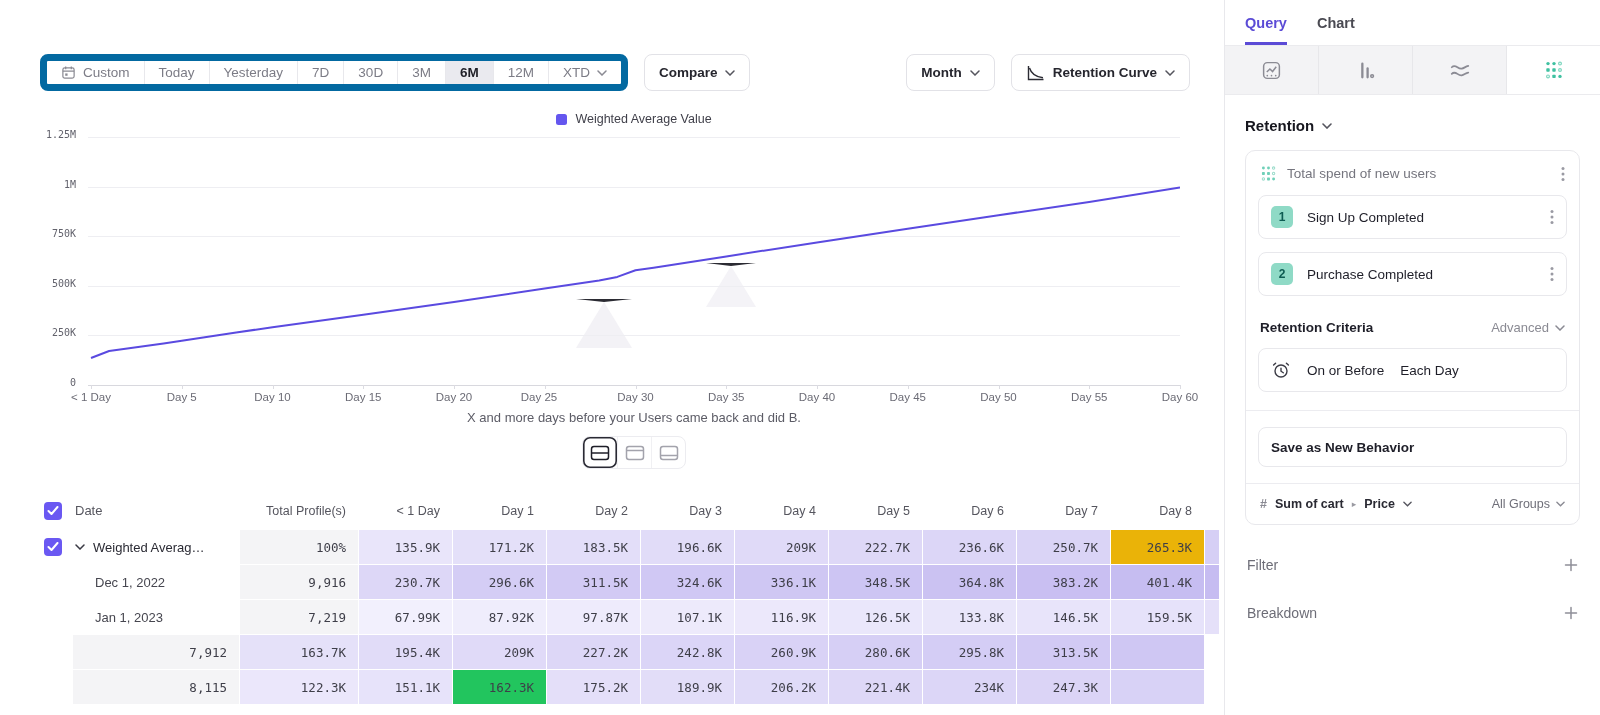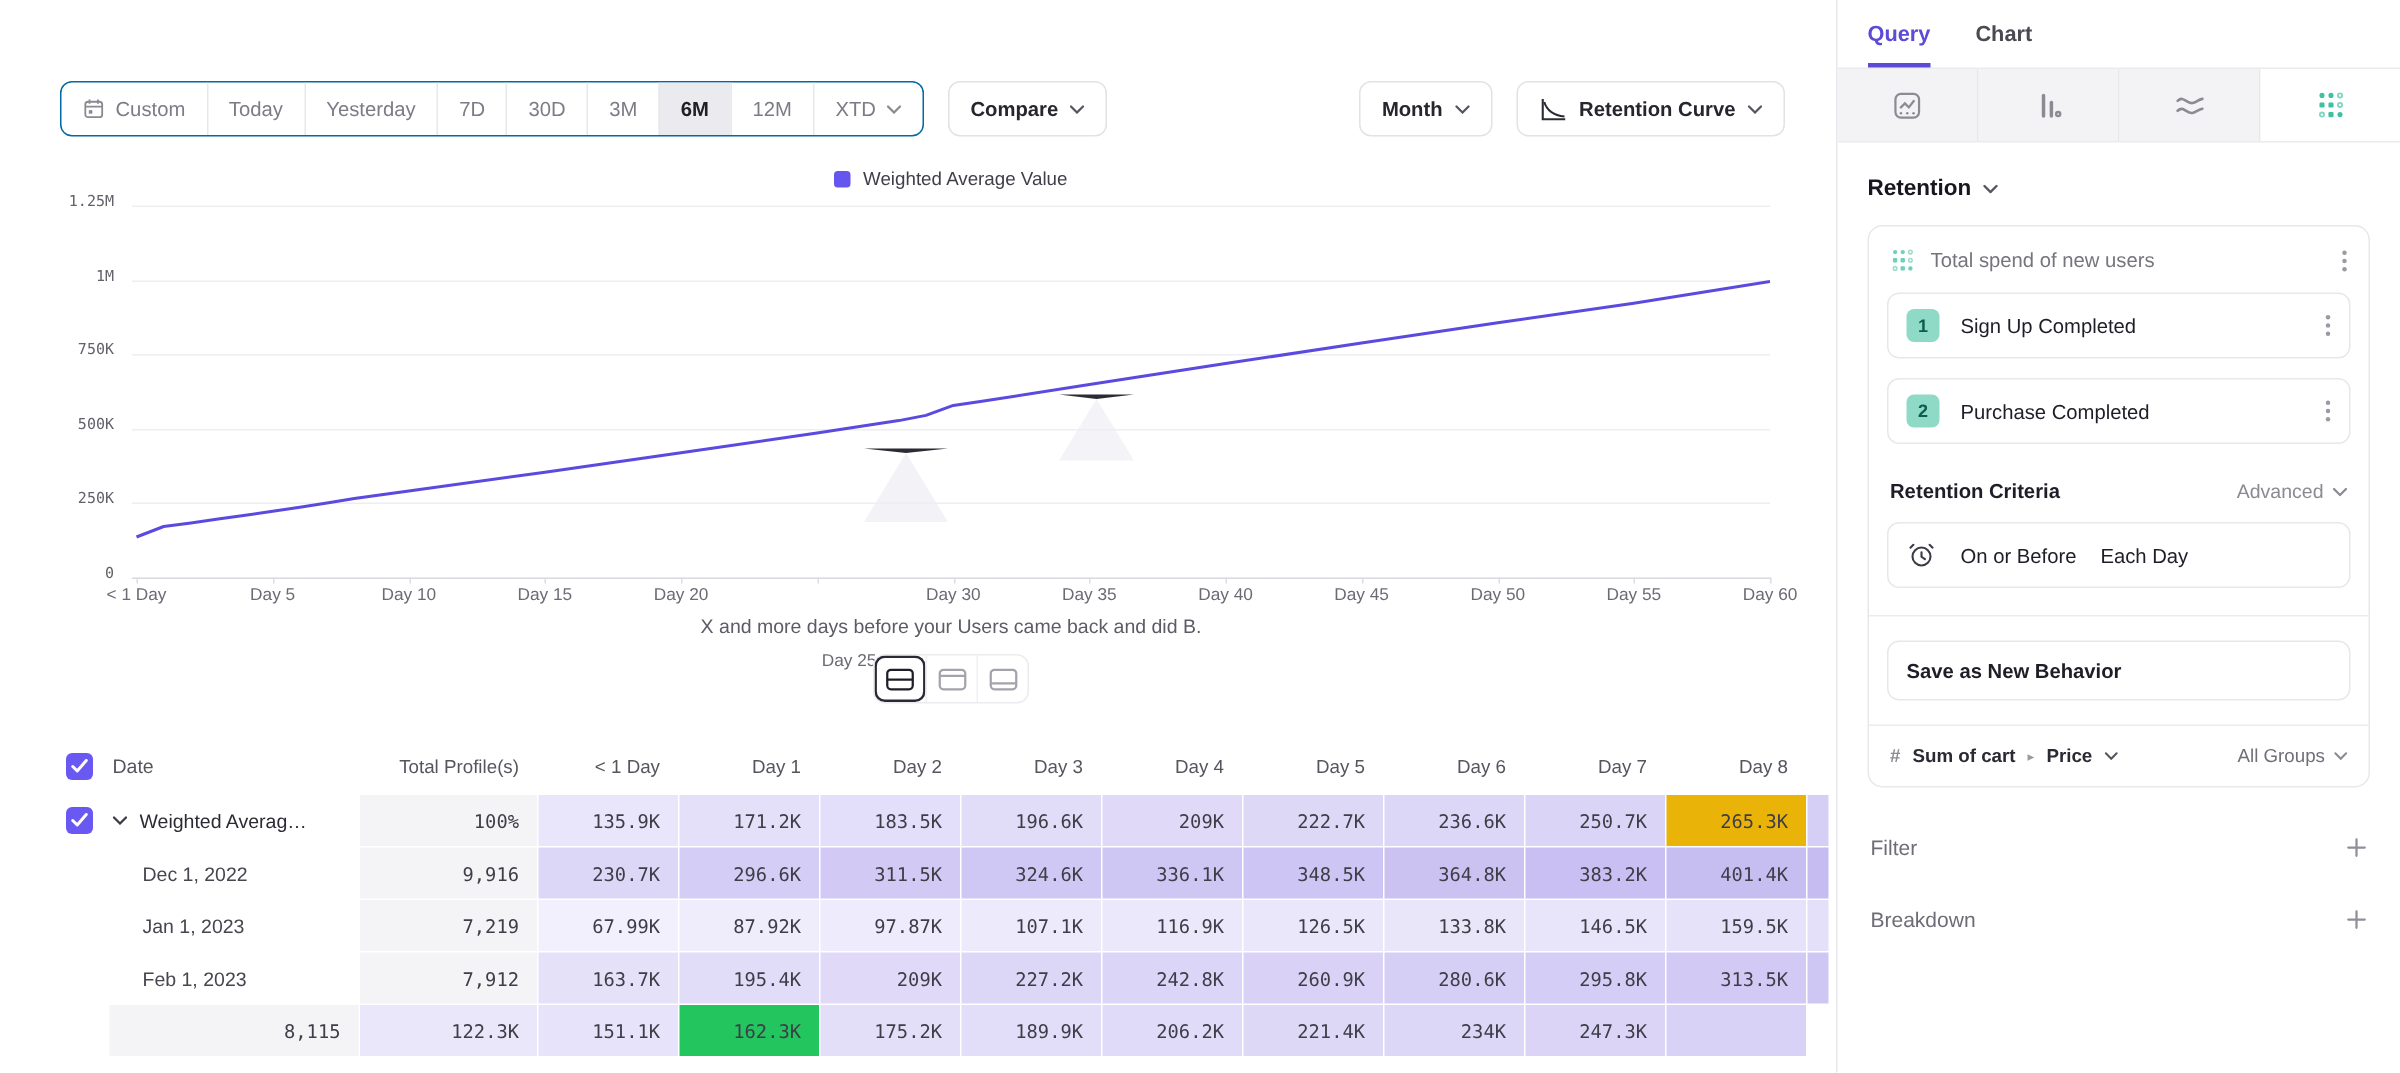--- a/index.html
+++ b/index.html
@@ -6,21 +6,21 @@
   html,body { width:1600px; height:715px; overflow:hidden; background:#fff;
     font-family:"Liberation Sans", sans-serif; color:#2b2b33; }
   .mono { font-family:"DejaVu Sans Mono", monospace; }
 
   .main { position:absolute; left:0; top:0; width:1224px; height:715px; background:#fff; }
 
   
   .toolbar { position:absolute; top:54px; left:40px; width:1150px; display:flex;
     justify-content:space-between; align-items:center; }
   .tb-left, .tb-right { display:flex; align-items:center; gap:16px; }
-  .seg-group { display:flex; border:1px solid #0369a1; border-radius:8px; overflow:hidden;
+  .seg-group { display:flex; border:7px solid #0369a1; border-radius:8px; overflow:hidden;
     height:37px; background:#fff; }
   .seg { display:flex; align-items:center; gap:7px; padding:0 14px; font-size:13.5px;
     color:#7c7c86; border-left:1px solid #e8e8ec; cursor:pointer; white-space:nowrap; }
   .seg:first-child { border-left:none; }
   .seg.active { background:#eaeaef; color:#1f1f27; font-weight:700; }
   .btn { display:flex; align-items:center; gap:8px; height:37px; padding:0 14px;
     border:1px solid #e2e2e7; border-radius:8px; background:#fff; font-size:13.5px;
     font-weight:600; color:#26262e; font-family:"Liberation Sans",sans-serif; cursor:pointer; }
   .chev { flex:none; }
 
@@ -211,21 +211,21 @@
       <div class="xlab" style="left: 51px;">&lt; 1 Day</div>
       <div class="xtick" style="left: 91px;"></div>
       <div class="xlab" style="left: 141.75px;">Day 5</div>
       <div class="xtick" style="left: 181.75px;"></div>
       <div class="xlab" style="left: 232.5px;">Day 10</div>
       <div class="xtick" style="left: 272.5px;"></div>
       <div class="xlab" style="left: 323.25px;">Day 15</div>
       <div class="xtick" style="left: 363.25px;"></div>
       <div class="xlab" style="left: 414px;">Day 20</div>
       <div class="xtick" style="left: 454px;"></div>
-      <div class="xlab" style="left: 526px; margin-top: 44px;">Day 25</div>
+      <div class="xlab" style="left: 499px;">Day 25</div>
       <div class="xtick" style="left: 544.75px;"></div>
       <div class="xlab" style="left: 595.5px;">Day 30</div>
       <div class="xtick" style="left: 635.5px;"></div>
       <div class="xlab" style="left: 686.25px;">Day 35</div>
       <div class="xtick" style="left: 726.25px;"></div>
       <div class="xlab" style="left: 777px;">Day 40</div>
       <div class="xtick" style="left: 817px;"></div>
       <div class="xlab" style="left: 867.75px;">Day 45</div>
       <div class="xtick" style="left: 907.75px;"></div>
       <div class="xlab" style="left: 958.5px;">Day 50</div>
@@ -339,23 +339,20 @@
         <div class="tc num mono" style="background: rgb(237, 234, 251);">107.1K</div>
         <div class="tc num mono" style="background: rgb(236, 232, 251);">116.9K</div>
         <div class="tc num mono" style="background: rgb(234, 231, 251);">126.5K</div>
         <div class="tc num mono" style="background: rgb(233, 230, 250);">133.8K</div>
         <div class="tc num mono" style="background: rgb(232, 228, 250);">146.5K</div>
         <div class="tc num mono" style="background: rgb(230, 226, 250);">159.5K</div>
         <div class="tc" style="background: rgb(229, 224, 249);"></div>
       </div>
       <div class="trow">
         <div class="tc"></div>
-        <div class="tc">
-          <span class="datelbl">Feb 1, 2023</span>
-        </div>
         <div class="tc num tot mono">7,912</div>
         <div class="tc num mono" style="background: rgb(229, 225, 249);">163.7K</div>
         <div class="tc num mono" style="background: rgb(225, 220, 248);">195.4K</div>
         <div class="tc num mono" style="background: rgb(224, 218, 248);">209K</div>
         <div class="tc num mono" style="background: rgb(221, 215, 247);">227.2K</div>
         <div class="tc num mono" style="background: rgb(219, 213, 247);">242.8K</div>
         <div class="tc num mono" style="background: rgb(217, 210, 246);">260.9K</div>
         <div class="tc num mono" style="background: rgb(214, 207, 245);">280.6K</div>
         <div class="tc num mono" style="background: rgb(212, 205, 245);">295.8K</div>
         <div class="tc num mono" style="background: rgb(210, 202, 244);">313.5K</div>

